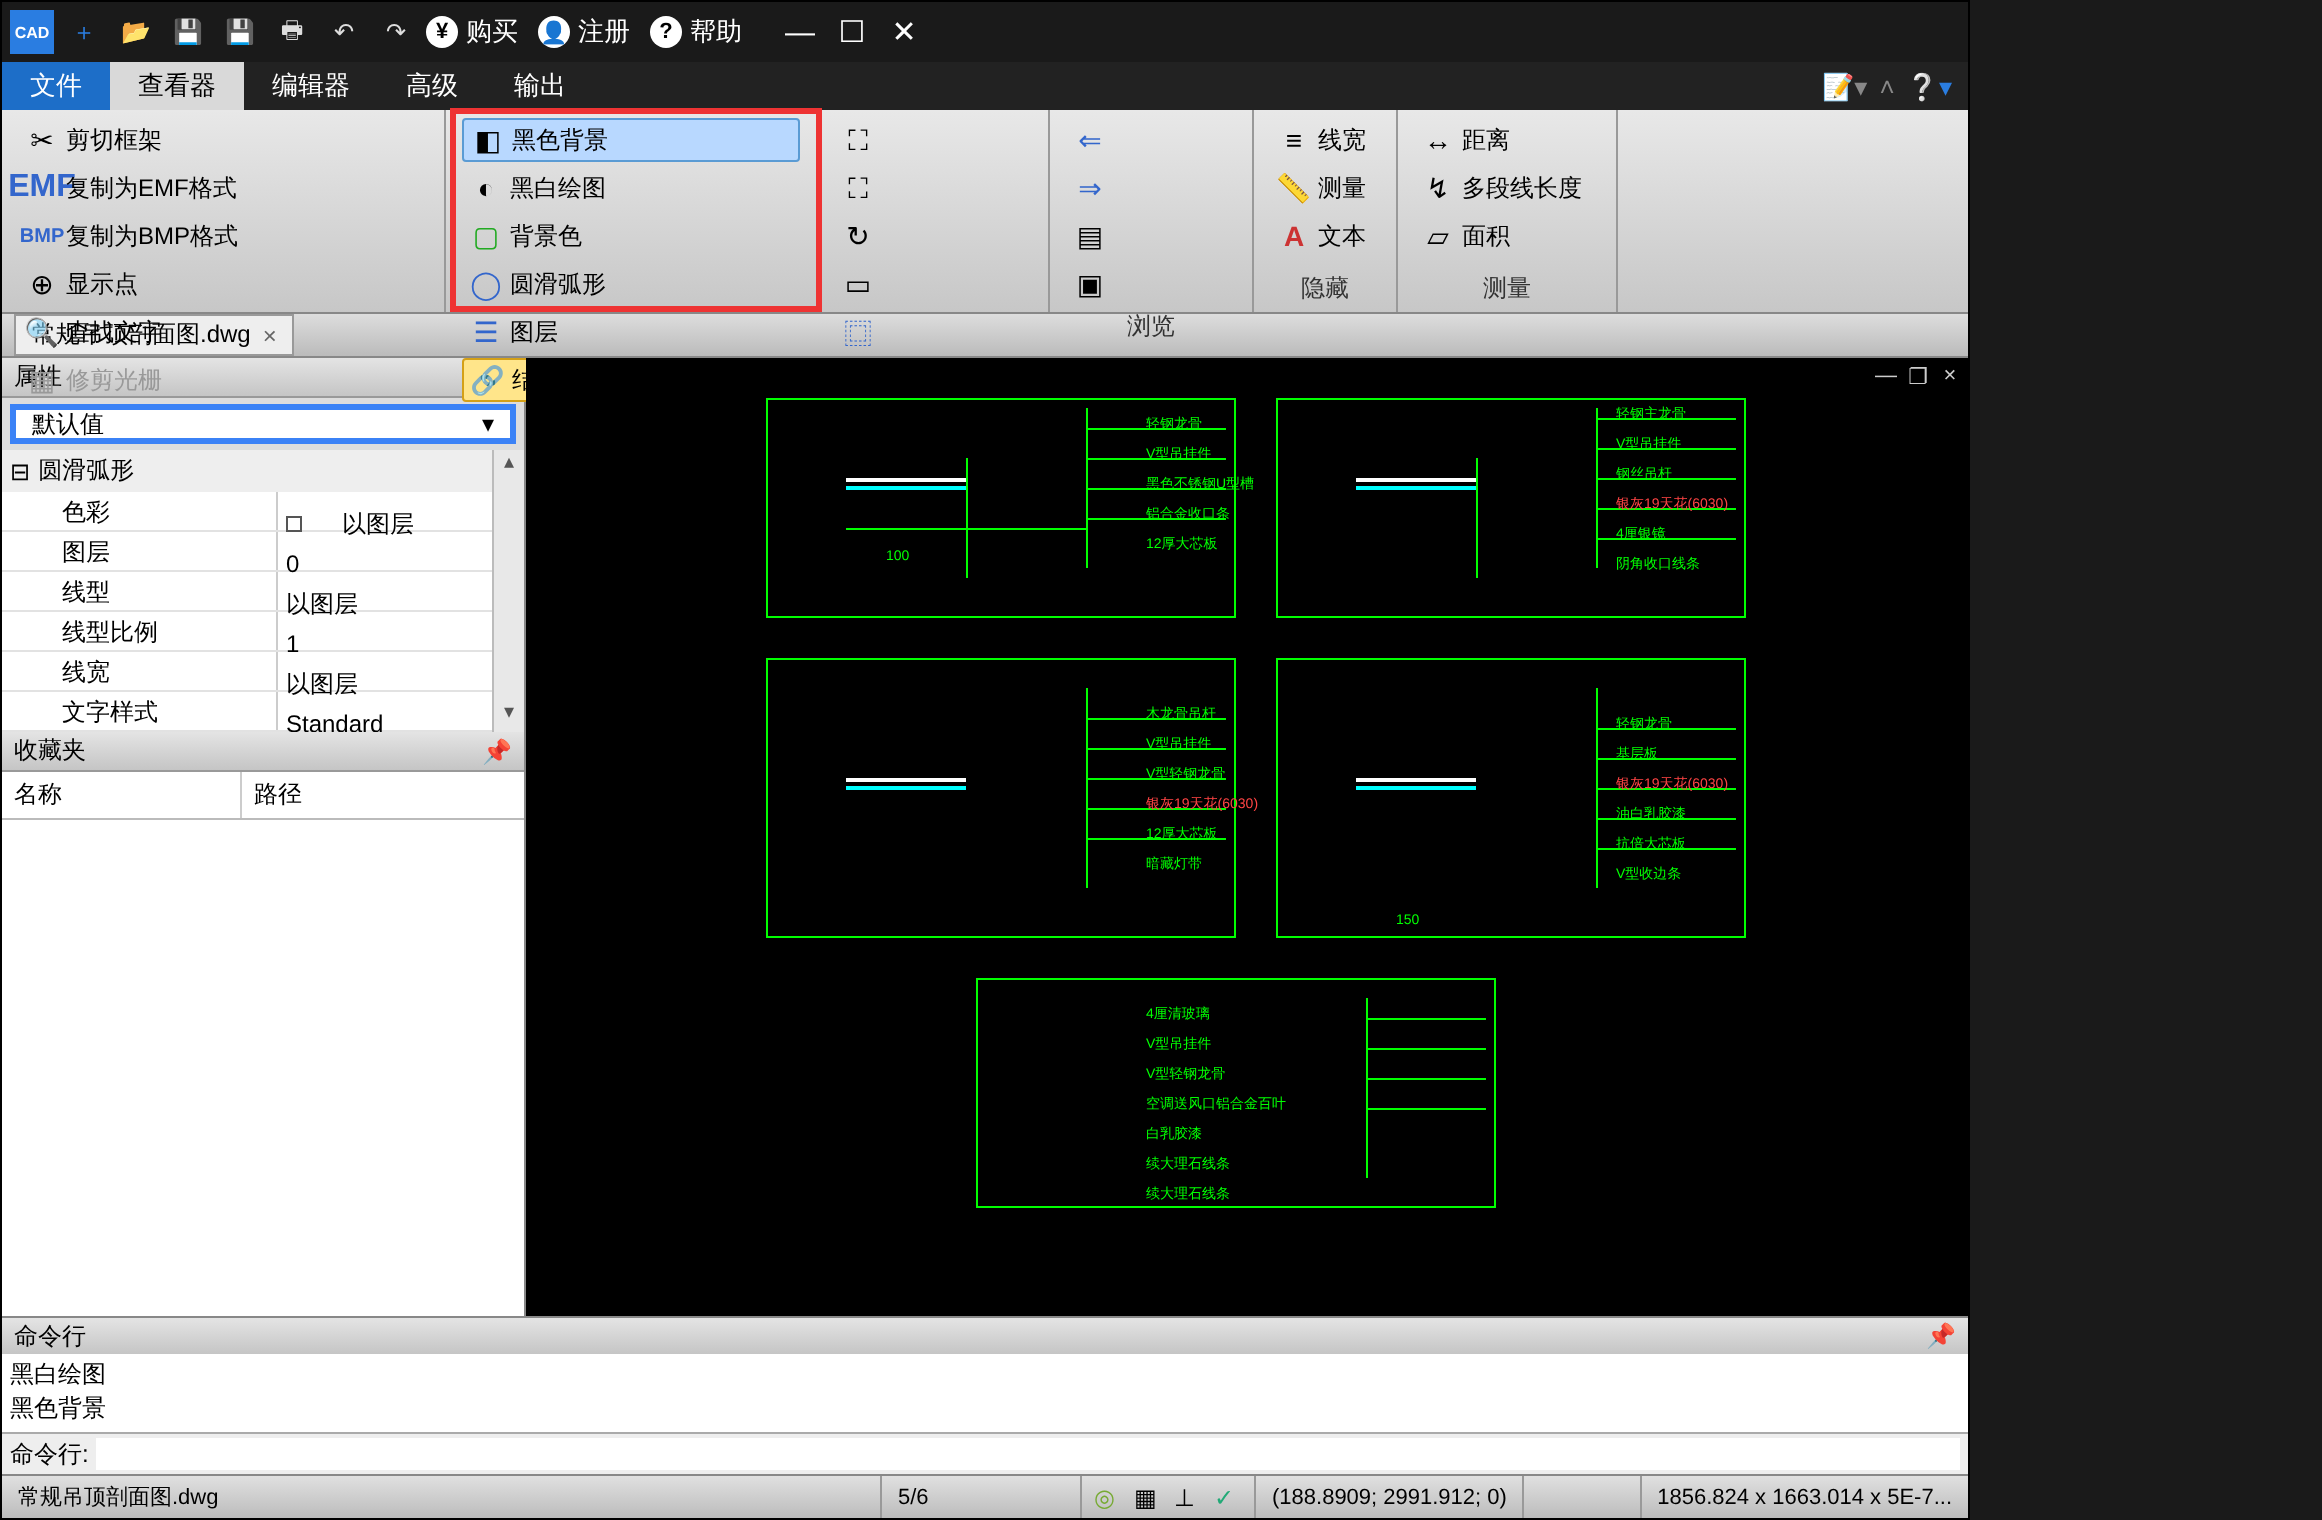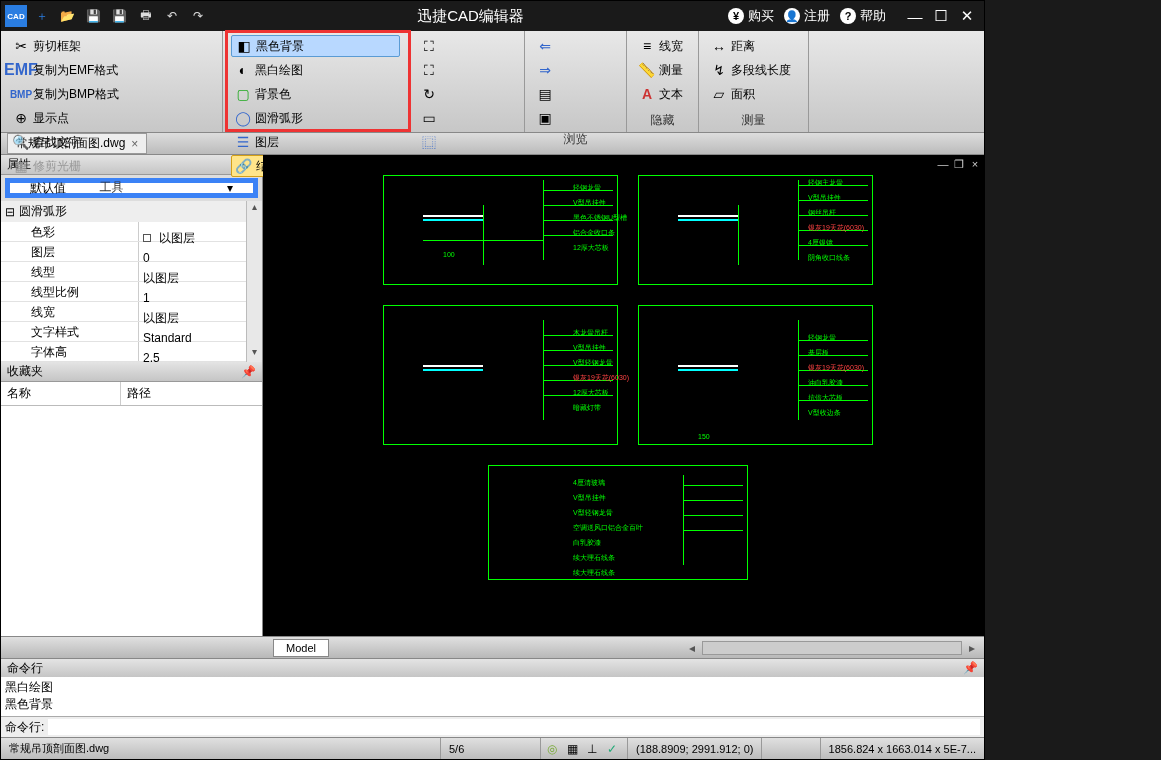--- a/index.html
+++ b/index.html
@@ -44,28 +44,28 @@
 .doctabs { height: 22px; background: linear-gradient(#ddd,#bbb); display: flex; align-items: center; padding: 0 6px; gap: 4px; border-bottom: 1px solid #888; }
 .doctabs .doctab { background: #eee; border: 1px solid #999; padding: 1px 8px; font-size: 12px; display: flex; align-items: center; gap: 6px; cursor: pointer; }
 .doctabs .doctab .x { color: #666; cursor: pointer; }
 
 
 .main { flex: 1; display: flex; min-height: 0; }
 .sidebar { width: 262px; background: #ddd; display: flex; flex-direction: column; border-right: 1px solid #888; }
 .panelhdr { height: 20px; background: linear-gradient(#e4e4e4,#c5c5c5); display: flex; align-items: center; padding: 0 6px; font-size: 12px; border-bottom: 1px solid #999; }
 .panelhdr .sp { flex: 1; }
 .panelhdr .pin { font-size: 12px; cursor: pointer; }
-.combo { margin: 3px 4px; height: 20px; background: #fff; border: 5px solid #3b82f6; display: flex; align-items: center; padding: 0 20px; font-size: 12px; cursor: pointer; }
+.combo { margin: 3px 4px; height: 20px; background: #fff; border: 3px solid #3b82f6; display: flex; align-items: center; padding: 0 8px; font-size: 12px; cursor: pointer; }
 .combo .arr { margin-left: auto; }
 
 .proptable { flex: 0 0 auto; background: #fff; font-size: 12px; }
 .proptable .cat { background: #eee; padding: 2px 4px; display: flex; align-items: center; gap: 4px; }
 .proptable .row { display: flex; border-bottom: 1px solid #e2e2e2; height: 20px; }
 .proptable .row .k { width: 138px; padding: 2px 4px 2px 30px; border-right: 1px solid #ccc; }
-.proptable .row .v { flex: 1; padding: 16px 4px; display: flex; align-items: center; gap: 4px; }
+.proptable .row .v { flex: 1; padding: 16px 4px; display: flex; align-items: center; gap: 16px; }
 .propwrap { display: flex; }
 .propwrap .scroll { width: 16px; background: #e8e8e8; border-left: 1px solid #bbb; display: flex; flex-direction: column; }
 .propwrap .scroll .ar { height: 16px; text-align: center; font-size: 10px; color: #555; }
 
 .favorites { flex: 1; background: #fff; display: flex; flex-direction: column; }
 .favorites .cols { display: flex; border-bottom: 1px solid #bbb; }
 .favorites .cols div { padding: 3px 6px; font-size: 12px; }
 .favorites .cols .c1 { width: 120px; border-right: 1px solid #ccc; }
 
 
@@ -112,21 +112,20 @@
     <div class="qat">
       <span class="ico" style="background:#2a7de1;color:#fff;font-size:8px;font-weight:bold;">CAD</span>
       <span class="ico" style="color:#2a7de1;">＋</span>
       <span class="ico" style="color:#ddd;">📂</span>
       <span class="ico" style="color:#ddd;">💾</span>
       <span class="ico" style="color:#ddd;">💾</span>
       <span class="ico" style="color:#ddd;">🖶</span>
       <span class="ico" style="color:#ddd;">↶</span>
       <span class="ico" style="color:#ddd;">↷</span>
     </div>
-    <div class="title">迅捷CAD编辑器</div>
     <div class="right">
       <div class="btn">
           <span class="circ">¥</span>
           <span>购买</span>
         </div>
       <div class="btn">
           <span class="circ">👤</span>
           <span>注册</span>
         </div>
       <div class="btn">
@@ -134,20 +133,33 @@
           <span>帮助</span>
         </div>
       <div class="winbtns">
         <span>—</span>
         <span>☐</span>
         <span>✕</span>
       </div>
     </div>
   </div>
 
+  <div class="tabs">
+    <div class="tab file">文件</div>
+    <div class="tab active">查看器</div>
+    <div class="tab">编辑器</div>
+    <div class="tab">高级</div>
+    <div class="tab">输出</div>
+    <div class="spacer"></div>
+    <div class="rbtns">
+      <span>📝▾</span>
+      <span>˄</span>
+      <span style="color:#2a7de1;">❔▾</span>
+    </div>
+  </div>
 
   <div class="ribbon">
     <div class="hlbox" style="left:224px; top:-1px; width:186px; height:102px;"></div>
 
     <div class="group" style="width:222px;">
       <div class="rows cols">
         <div class="col">
           <div class="item">
               <span class="ico16">✂</span>
               <span>剪切框架</span>
@@ -169,21 +181,20 @@
           <div class="item">
               <span class="ico16">🔍</span>
               <span>查找文字</span>
             </div>
           <div class="item disabled">
               <span class="ico16">▦</span>
               <span>修剪光栅</span>
             </div>
         </div>
       </div>
-      <div class="label">工具</div>
     </div>
 
     <div class="group" style="width:186px;">
       <div class="rows cols">
         <div class="col">
           <div class="item sel-blue">
               <span class="ico16">◧</span>
               <span>黑色背景</span>
             </div>
           <div class="item">
@@ -360,24 +371,20 @@
               <div class="k">线型比例</div>
               <div class="v">1</div>
             </div>
           <div class="row">
               <div class="k">线宽</div>
               <div class="v">以图层</div>
             </div>
           <div class="row">
               <div class="k">文字样式</div>
               <div class="v">Standard</div>
-            </div>
-          <div class="row">
-              <div class="k">字体高</div>
-              <div class="v">2.5</div>
             </div>
         </div>
         <div class="scroll">
             <div class="ar">▴</div>
             <div style="flex:1"></div>
             <div class="ar">▾</div>
           </div>
       </div>
 
       <div class="panelhdr">
@@ -479,29 +486,20 @@
         <div class="cad-text" style="left:310px;top:368px;">空调送风口铝合金百叶</div>
         <div class="cad-text" style="left:310px;top:383px;">白乳胶漆</div>
         <div class="cad-text" style="left:310px;top:398px;">续大理石线条</div>
         <div class="cad-text" style="left:310px;top:413px;">续大理石线条</div>
         <div class="cad-text" style="left:435px;top:278px;color:#0f0;">150</div>
         <div class="cad-text" style="left:180px;top:96px;color:#0f0;">100</div>
       </div>
     </div>
   </div>
 
-  <div class="modeltabs">
-    <div class="pad"></div>
-    <div class="mt">Model</div>
-    <div class="scroll">
-      <span>◂</span>
-      <span style="width:260px;background:#ccc;border:1px solid #999;"></span>
-      <span>▸</span>
-    </div>
-  </div>
 
   <div class="cmdarea">
     <div class="cmdhdr">
         <span>命令行</span>
         <span style="flex:1"></span>
         <span class="pin">📌</span>
       </div>
     <div class="cmdlog">
       <div>黑白绘图</div>
       <div>黑色背景</div>

